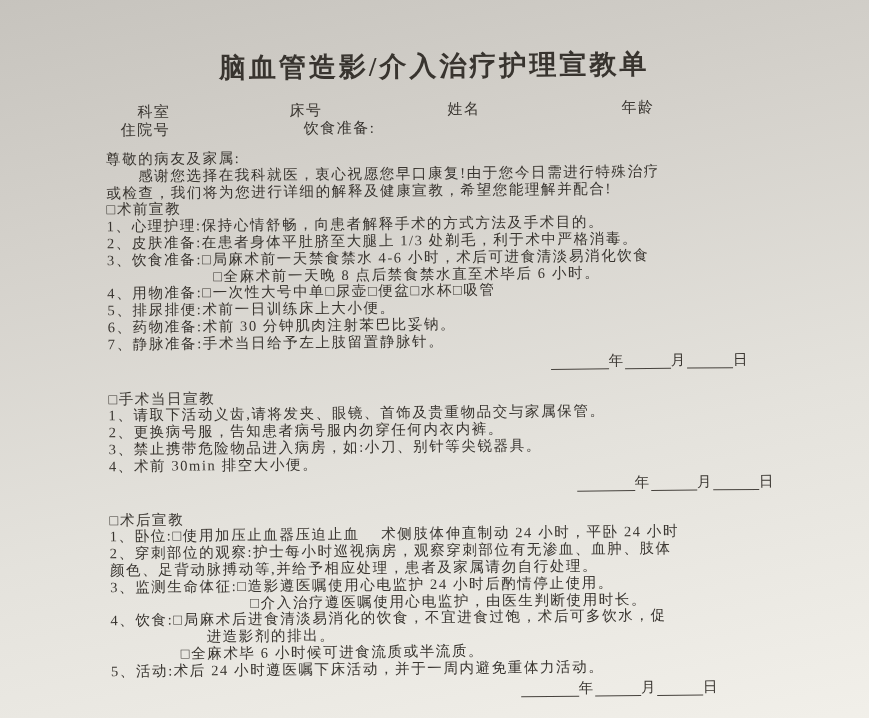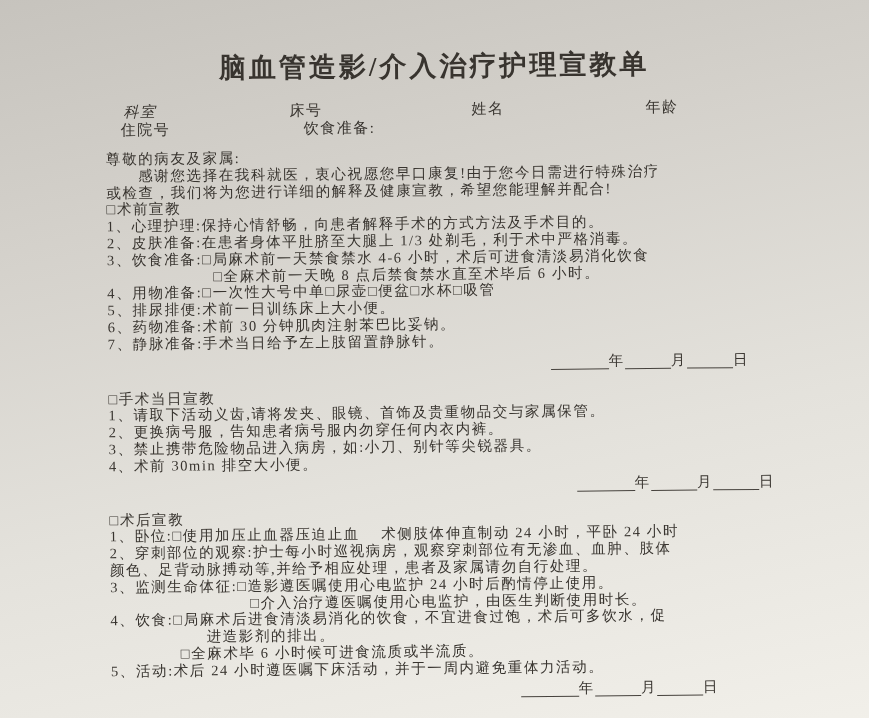--- a/index.html
+++ b/index.html
@@ -34,24 +34,24 @@
     white-space:nowrap;
   }
   .patient-fields{
     position:relative;
     height:38px;
     margin-top:16px;
     font-size:15px;
     letter-spacing:1.5px;
   }
   .pf{position:absolute;white-space:nowrap;}
-  .pf.department{left:138px;top:0;font-style:italic;}
+  .pf.department{left:152px;top:0;}
   .pf.bed{left:304px;top:0;}
-  .pf.name{left:462px;top:0;margin-left:24px;}
-  .pf.age{left:660px;top:0;}
+  .pf.name{left:462px;top:0;}
+  .pf.age{left:636px;top:0;}
   .pf.admission{left:135px;top:18px;text-align:center;}
   .pf.operation{left:318px;top:18px;}
   .flow{
     margin-top:10px;
     padding-left:120px;
     font-size:14.5px;
     letter-spacing:1.6px;
     line-height:16.8px;
   }
   .line{white-space:nowrap;}

